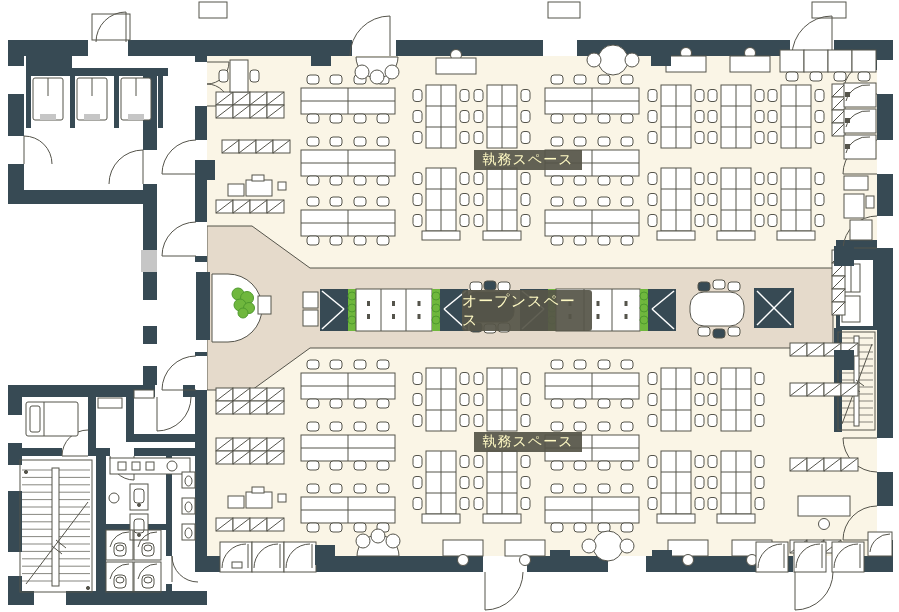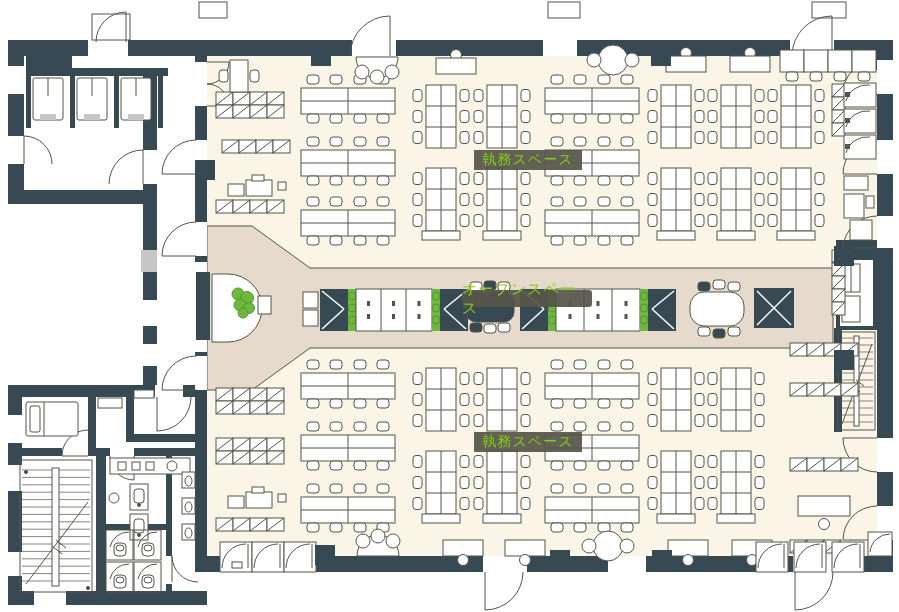--- a/index.html
+++ b/index.html
@@ -1,23 +1,23 @@
 <!DOCTYPE html>
 <html><head>
 <meta charset="utf-8">
 <style>
   html,body{margin:0;padding:0;background:#fff;}
   .stage{position:relative;width:899px;height:612px;background:#ffffff;overflow:hidden;
          font-family:"Liberation Sans","DejaVu Sans",sans-serif;}
   .stage svg{position:absolute;left:0;top:0;}
   .zone-label{position:absolute;display:flex;align-items:center;justify-content:center;
-    background:rgba(86,85,72,.93);color:#84cc16;font-size:14px;letter-spacing:1px;
+    background:rgba(86,85,72,.93);color:#fef9c3;font-size:14px;letter-spacing:1px;
     font-family:"Liberation Sans","DejaVu Sans",sans-serif;}
   #lab-top{left:474px;top:150px;width:108px;height:20px;}
-  #lab-open{left:462px;top:290px;width:130px;height:17px;font-size:15px;border-radius:3px;}
+  #lab-open{left:462px;top:290px;width:130px;height:41px;font-size:15px;border-radius:3px;}
   #lab-bottom{left:474px;top:432px;width:108px;height:20px;}
 </style>
 </head>
 <body>
 
 <div class="stage">
   <svg id="plan" width="899" height="612" viewBox="0 0 899 612">
       <g>
         <rect x="207" y="56" width="670" height="500" fill="#faf5e6" stroke="none" stroke-width="1" rx="0"></rect>
         <path d="M207,226 L252,226 L310,268 L833,268 L833,348 L310,348 L252,390 L207,390 Z" fill="#e5dacb" stroke="#55544b" stroke-width="1"></path>

